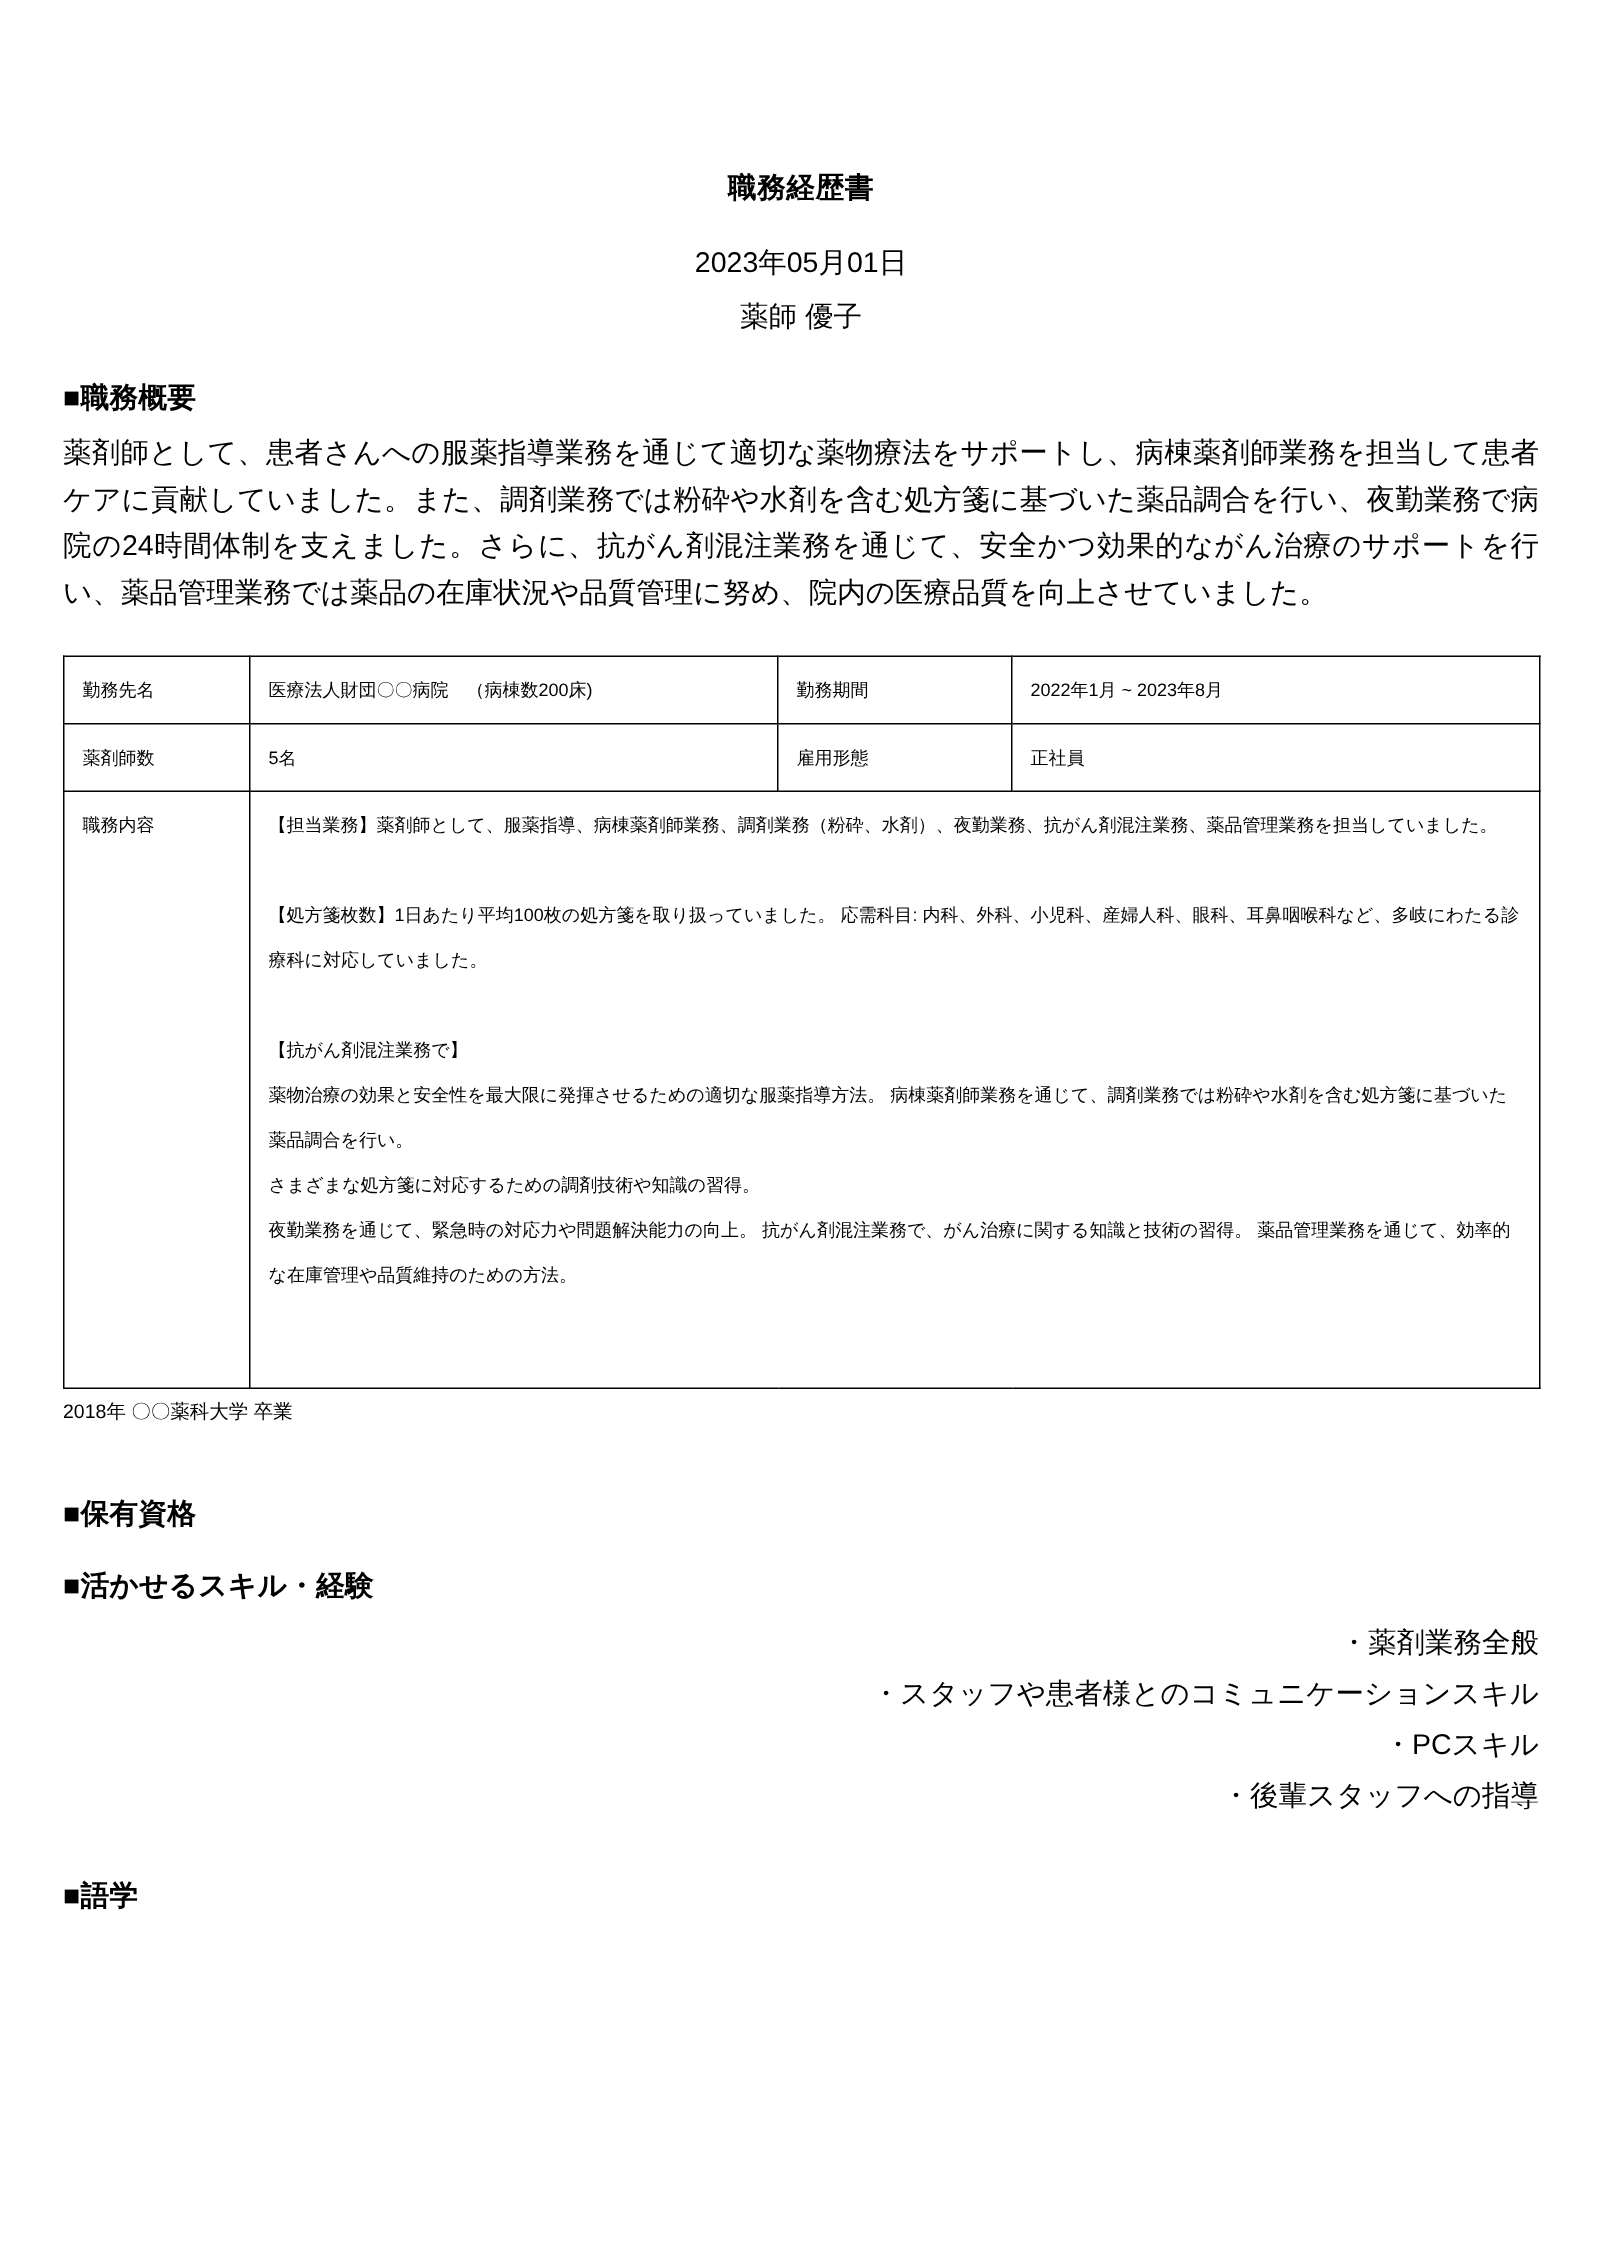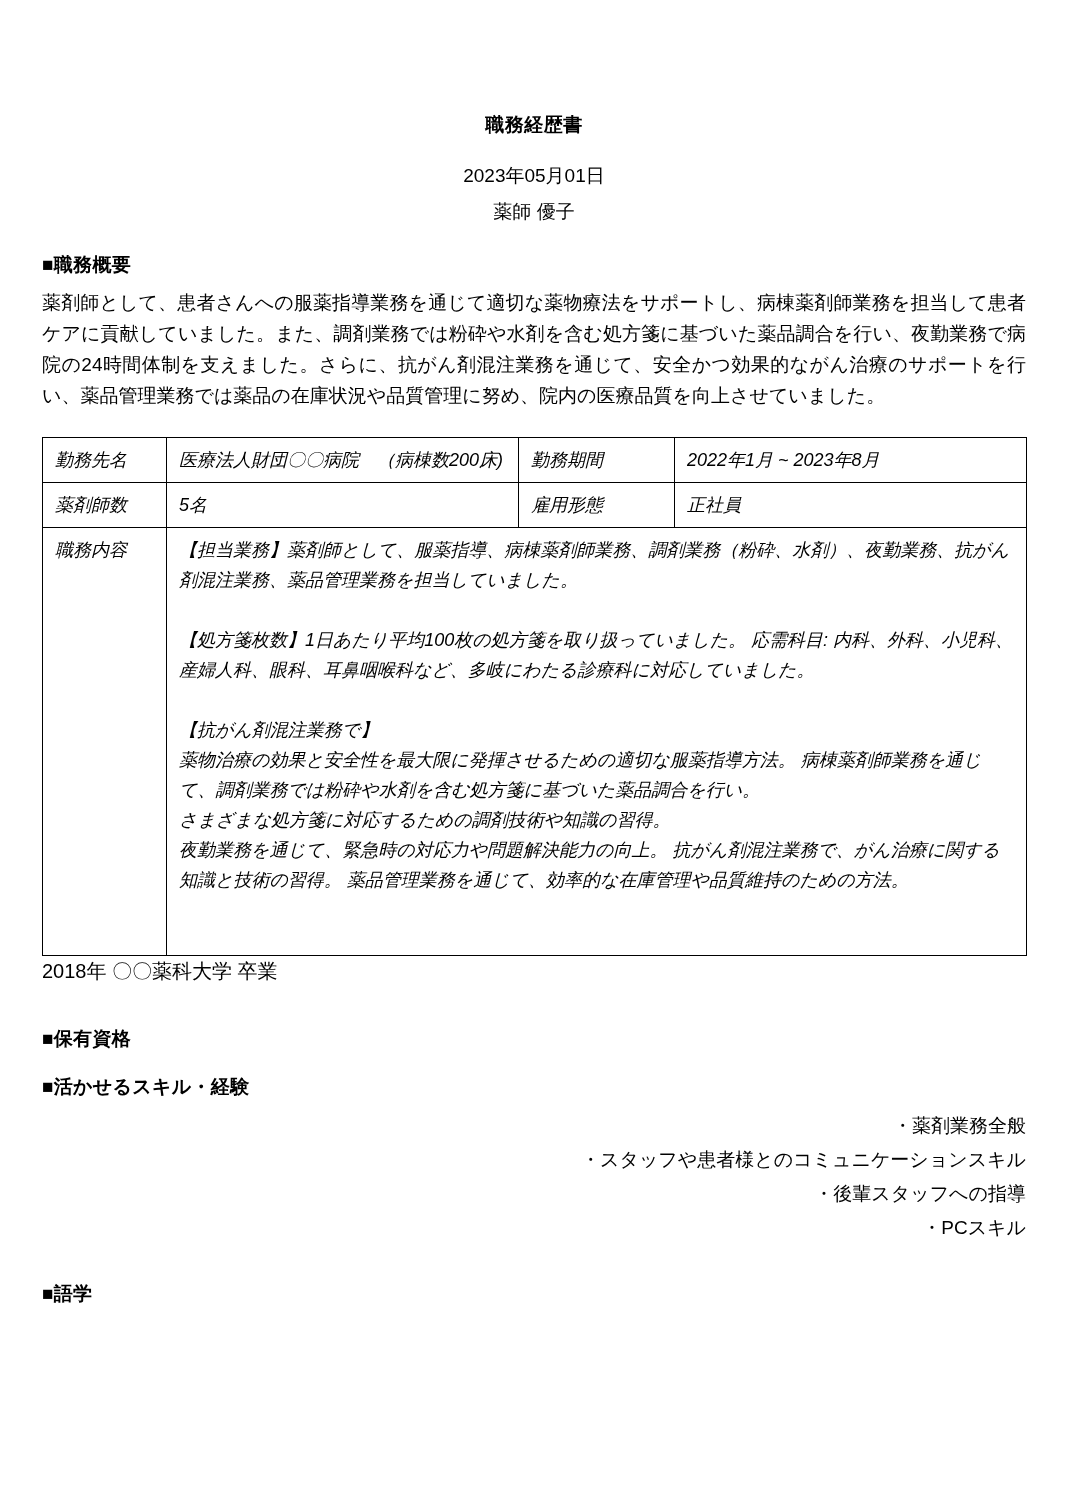--- a/index.html
+++ b/index.html
@@ -59,27 +59,26 @@
   }
 
   table.doc-table {
     border-collapse: collapse;
     width: 984px;
     table-layout: fixed;
     margin: 0;
   }
   table.doc-table td {
     border: 1.5px solid #000000;
-    font-size: 18px;
+    font-size: 12px;
     line-height: 30px;
     padding: 7px 10px 7px 12px;
     vertical-align: top;
     word-break: break-all;
     overflow-wrap: break-word;
-    font-style: italic;
   }
 
   
   .career-table col.c1 { width: 124px; }
   .career-table col.c2 { width: 352px; }
   .career-table col.c3 { width: 156px; }
   .career-table col.c4 { width: 352px; }
 
   .duty-cell {
     padding-bottom: 60px !important;
@@ -90,21 +89,21 @@
 
   
   .kv-table col.k1 { width: 316px; }
   .kv-table col.k2 { width: 668px; }
   .kv-table td {
     padding: 6px 10px 6px 14px;
     line-height: 28px;
   }
 
   .edu-line {
-    font-size: 20px;
+    font-size: 13px;
     line-height: 30px;
     margin: 0 0 4px 0;
   }
 
   ul.skills {
     list-style: none;
     margin: 0;
     padding: 0;
     text-align: right;
   }
@@ -177,22 +176,22 @@
 
     <div class="spacer-sm"></div>
 
     <div class="section-heading">■保有資格</div>
 
 
     <div class="section-heading">■活かせるスキル・経験</div>
     <ul class="skills">
       <li>・薬剤業務全般</li>
       <li>・スタッフや患者様とのコミュニケーションスキル</li>
+      <li>・PCスキル</li>
       <li>・後輩スタッフへの指導</li>
-      <li>・PCスキル</li>
     </ul>
 
     <div class="spacer-sm"></div>
 
     <div class="section-heading">■語学</div>
 
   </div>
 </div>
 
 </body></html>

